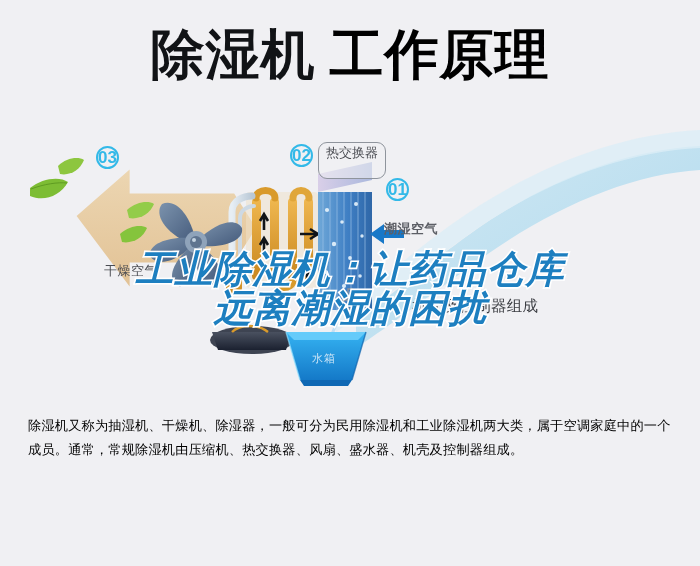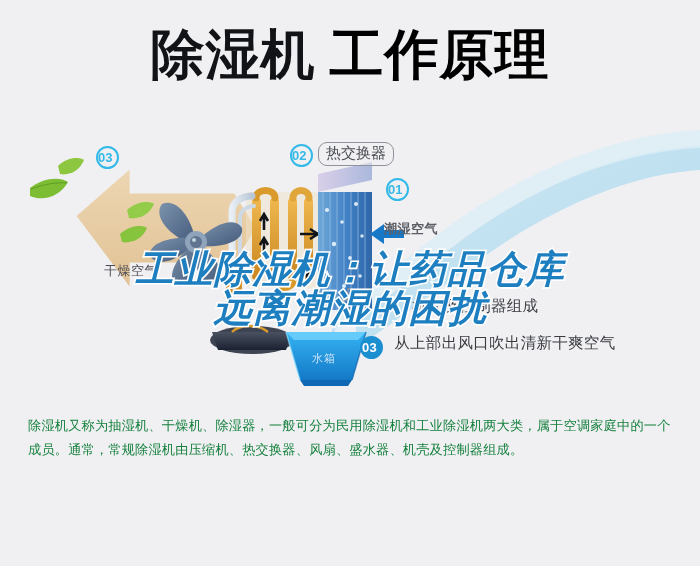--- a/index.html
+++ b/index.html
@@ -52,24 +52,24 @@
   #diagram svg { display: block; }
 
   
   .badge {
     position: absolute;
     width: 23px;
     height: 23px;
     border-radius: 50%;
     border: 2.2px solid #33b9e8;
     color: #33b9e8;
-    font-size: 13px;
+    font-size: 17px;
     font-weight: bold;
     line-height: 19px;
-    text-align: left;
+    text-align: right;
     box-sizing: border-box;
     background: transparent;
     font-family: "Liberation Sans", sans-serif;
   }
   .badge.solid {
     background: #1b8fd0;
     border-color: #1b8fd0;
     color: #ffffff;
   }
 
@@ -87,26 +87,26 @@
     font-size: 11px;
     letter-spacing: 1px;
     font-family: Liberation Mono, monospace;
   }
 
   
   #callout-hx {
     position: absolute;
     left: 312px;
     top: 145px;
-    padding: 1px 7px 2px 7px;
+    padding: 1px 7px 16px 7px;
     border: 1.4px solid #8f949c;
     border-radius: 9px;
     background: rgba(240,240,243,0.55);
     color: #4a4c52;
-    font-size: 15px;
+    font-size: 13px;
     white-space: nowrap;
   }
 
   
   .step-line {
     position: absolute;
     white-space: nowrap;
     color: #3b3d42;
     font-size: 15.5px;
     letter-spacing: 0.3px;
@@ -135,21 +135,21 @@
 
   
   #body-copy {
     position: absolute;
     left: 28px;
     top: 414px;
     width: 648px;
   }
   #body-copy p {
     margin: 0 0 14px 0;
-    color: #15803d;
+    color: #000000;
     font-size: 13.2px;
     line-height: 1.85;
     letter-spacing: 0.2px;
     text-align: left;
   }
   #body-copy p:last-child { margin-bottom: 0; }
 </style>
 </head>
 <body>
 
@@ -321,24 +321,20 @@
 
     <div class="badge" style="left:386px; top:52px;">01</div>
     <div class="dlabel" style="left:384px; top:94px;font-weight:bold;">潮湿空气</div>
 
     <div class="dlabel tank" style="left:312px; top:225px;">水箱</div>
 
     <div class="step-line" style="left:412px; top:170px;">
       <span>机壳及控制器组成</span>
     </div>
 
-    <div class="step-line" style="left:360px; top:206px;">
-      <span class="badge solid" style="position:relative; display:inline-block; top:4px; margin-right:6px;">03</span>
-      <span>从上部出风口吹出清新干爽空气</span>
-    </div>
   </div>
 
   <div id="overlay-headline">
     <div>工业除湿机：让药品仓库</div>
     <div>远离潮湿的困扰</div>
   </div>
 
   <div id="body-copy">
     <p>除湿机又称为抽湿机、干燥机、除湿器，一般可分为民用除湿机和工业除湿机两大类，属于空调家庭中的一个成员。通常，常规除湿机由压缩机、热交换器、风扇、盛水器、机壳及控制器组成。</p>
   </div>

